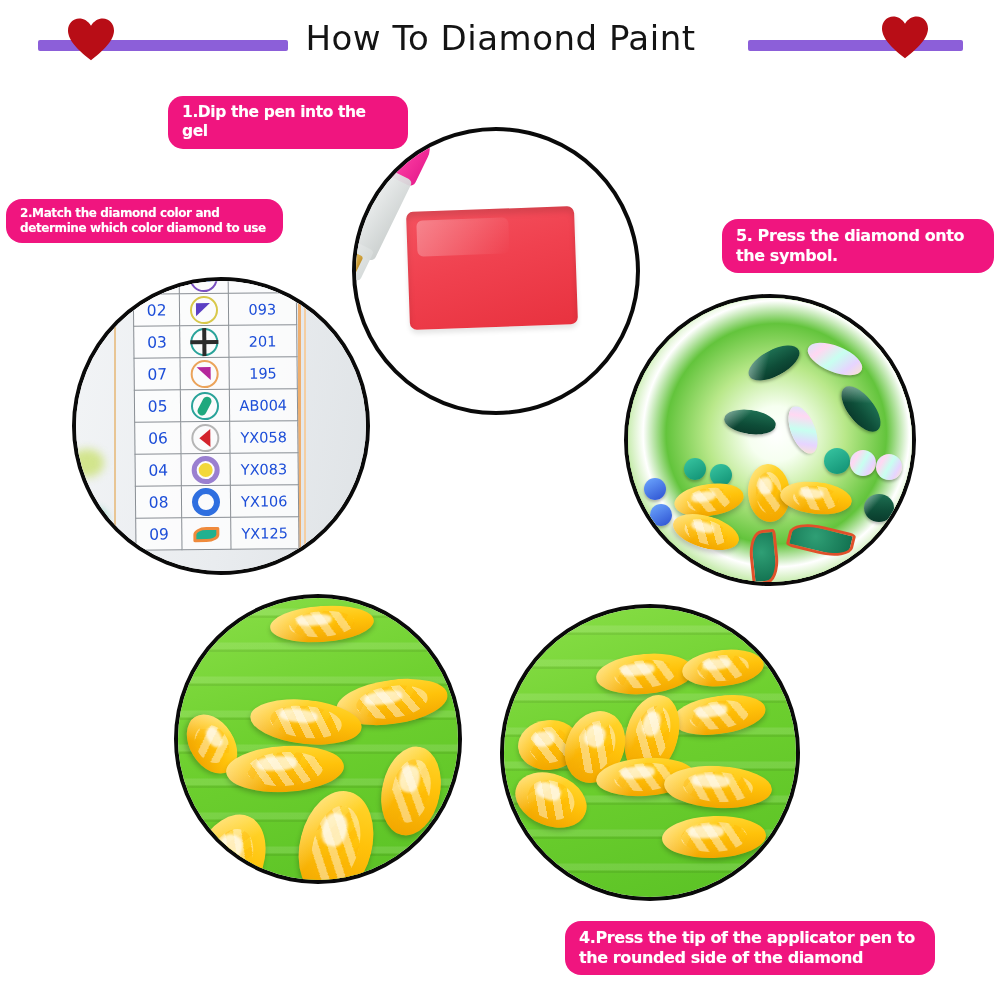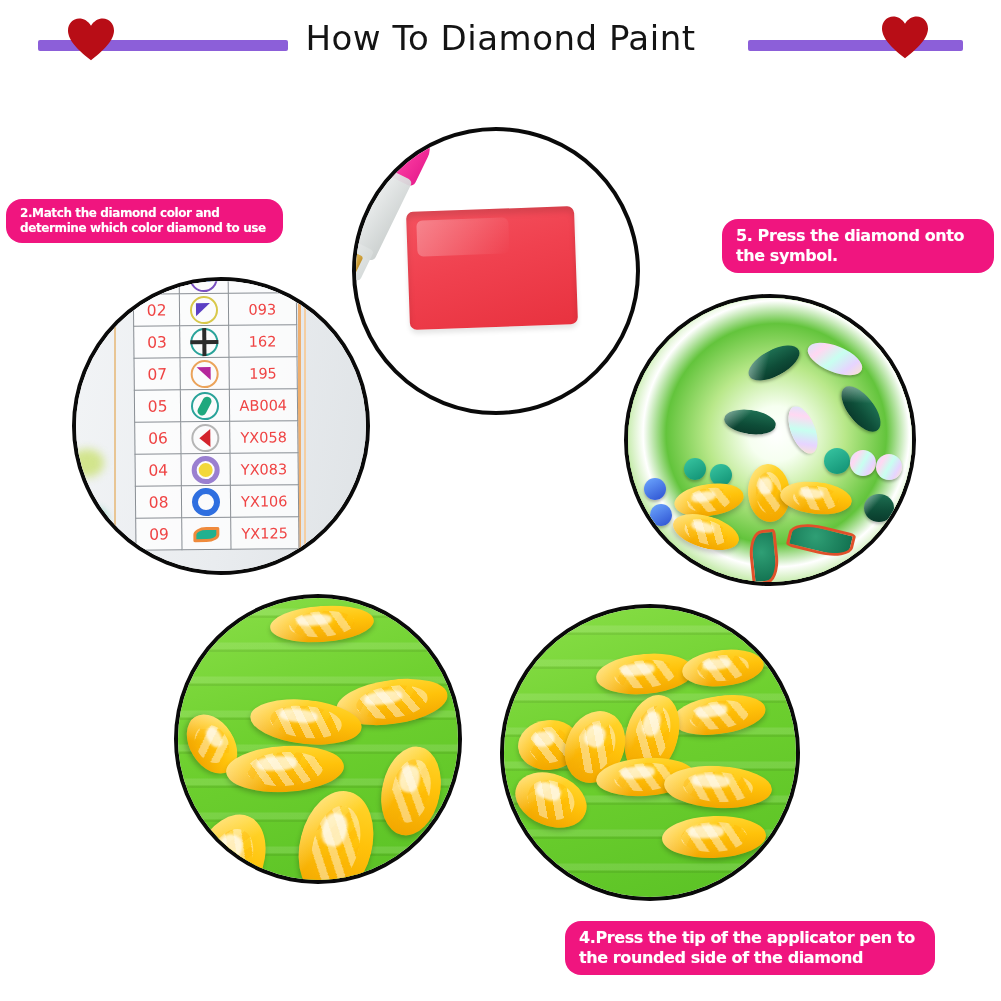--- a/index.html
+++ b/index.html
@@ -122,21 +122,21 @@
   .chart-rail.r2 { left: 222px; }
   .chart-rail.r3 { left: 228px; width:2px; background:#f5cb9a; }
   .chart-table {
     position:absolute; left:58px; top:-20px; width:164px;
     border-collapse: collapse; transform: rotate(-0.6deg);
   }
   .chart-table td {
     border: 1px solid #8a8f95;
     height: 32px; background: rgba(255,255,255,.78);
     font-family: "DejaVu Sans", sans-serif;
-    font-size: 15px; color:#ef4444; text-align:center;
+    font-size: 15px; color:#1d4ed8; text-align:center;
     padding: 0 2px; white-space: nowrap;
   }
   .chart-table td.c-no   { width: 46px; font-size:15.5px; }
   .chart-table td.c-sym  { width: 48px; }
   .chart-table td.c-code { width: 68px; font-size:14.5px; text-align:center; }
   .sym { display:inline-block; width:28px; height:28px; position:relative; vertical-align:middle; }
   .sym .ring {
     position:absolute; inset:0; border-radius:50%; border:2px solid currentColor;
   }
   .sym .fill { position:absolute; }
@@ -240,20 +240,21 @@
 
     <div class="heart right">
       <svg viewBox="0 0 32 30" xmlns="http://www.w3.org/2000/svg">
         <path d="M16 29 C4 20 0 13.5 0 8.4 C0 3.6 3.4 0 7.8 0 C11 0 14 1.8 16 5 C18 1.8 21 0 24.2 0 C28.6 0 32 3.6 32 8.4 C32 13.5 28 20 16 29 Z" fill="#b80d16"></path>
       </svg>
     </div>
 
     <div id="page-title">How To Diamond Paint</div>
   </div>
 
+  <div class="step-label" id="label-1">1.Dip the pen into the gel</div>
 
   <div class="step-label" id="label-2">2.Match the diamond color and determine which color diamond to use</div>
 
   <div class="step-label" id="label-5">5.  Press the diamond onto the symbol.</div>
 
 
   <div class="step-label" id="label-4">4.Press the tip of the applicator pen to the rounded side of the diamond</div>
 
   <div class="photo-circle" id="circle-2">
     <div class="photo-inner">
@@ -292,21 +293,21 @@
 
           <tr>
             <td class="c-no">03</td>
             <td class="c-sym">
               <span class="sym" style="color:#2aa39a">
                 <span class="ring"></span>
                 <span class="fill" style="left:12px;top:0px;width:4px;height:28px;background:#2b2b2b;"></span>
                 <span class="fill" style="left:0px;top:12px;width:28px;height:4px;background:#2b2b2b;"></span>
               </span>
             </td>
-            <td class="c-code">162</td>
+            <td class="c-code">201</td>
           </tr>
 
           <tr>
             <td class="c-no">07</td>
             <td class="c-sym">
               <span class="sym" style="color:#eba35a">
                 <span class="ring"></span>
                 <span class="fill" style="left:6px;top:7px;width:0;height:0;border-right:14px solid #b4269b;border-bottom:13px solid transparent;"></span>
               </span>
             </td>

